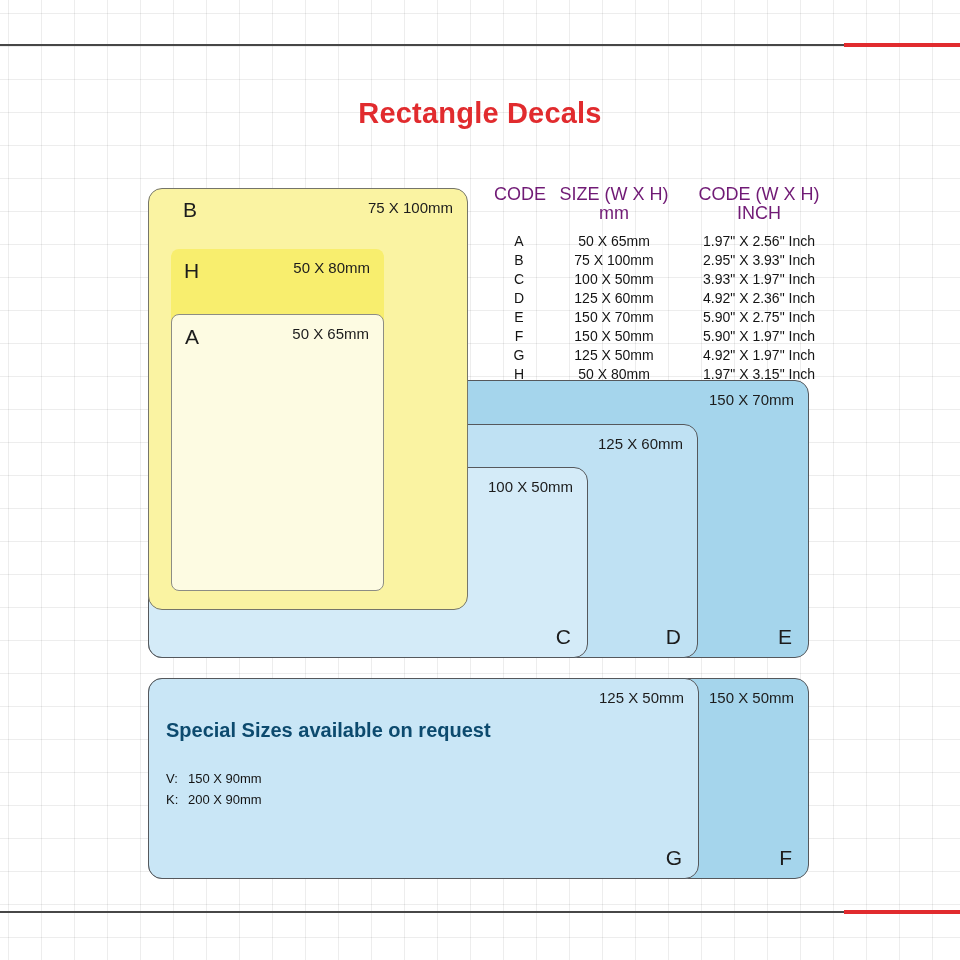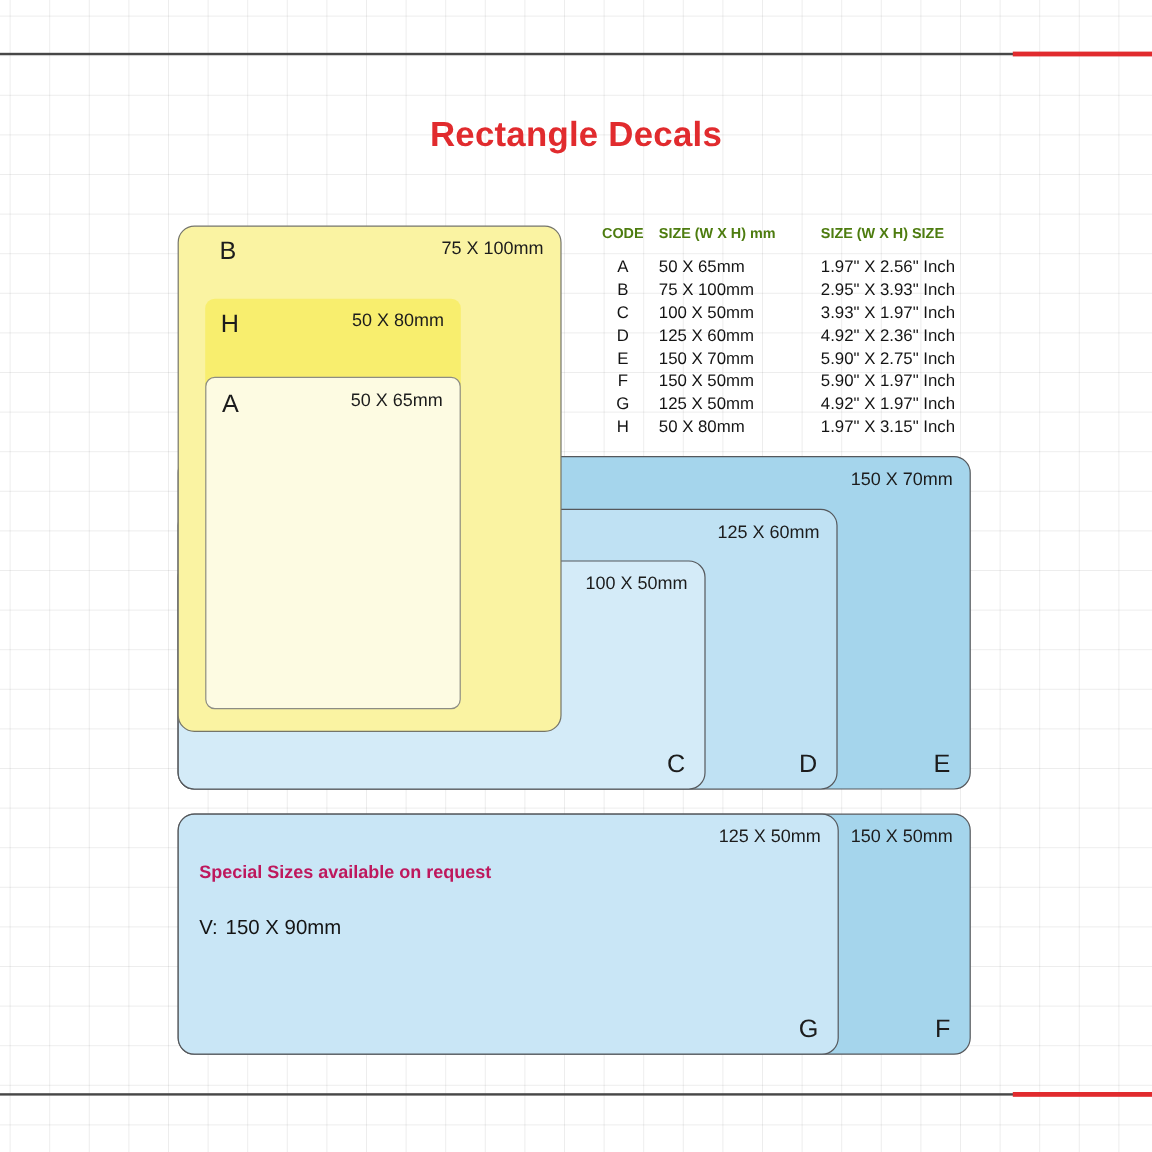--- a/index.html
+++ b/index.html
@@ -27,24 +27,24 @@
 
   .title {
     position:absolute; top:97px; left:0; width:960px;
     text-align:center; font-size:29px; font-weight:bold; color:#e12b2e;
     letter-spacing:0.2px;
   }
 
   
   .size-table { position:absolute; left:494px; top:185px; font-size:14px; }
   .trow { display:grid; grid-template-columns:50px 130px 150px; column-gap:5px; line-height:19px; }
-  .thead { font-weight:bold; color:#4d7c0f; font-size:12px; }
+  .thead { font-weight:normal; color:#701a75; font-size:18px; }
   .tbody { margin-top:9px; color:#141414; }
   .tc.code { text-align:center; }
-  .tc.mm, .tc.inch { text-align:left; }
+  .tc.mm, .tc.inch { text-align:center; }
 
   
   .rect { position:absolute; border-radius:14px; border:1px solid #55585c; }
   .rect-e { left:148px; top:380px; width:661px; height:278px; background:#a5d5ec; }
   .rect-d { left:148px; top:424px; width:550px; height:234px; background:#bfe1f3; }
   .rect-c { left:148px; top:467px; width:440px; height:191px; background:#d4ebf8; }
   .rect-b { left:148px; top:188px; width:320px; height:422px; background:#faf3a2; border:1px solid #75756a; }
   .rect-h { left:22px; top:60px; width:213px; height:336px; background:#f8ee6e; border:none; border-radius:8px; }
   .rect-a { left:22px; top:125px; width:213px; height:277px; background:#fdfbe2; border:1.5px solid #8d8d84; border-radius:8px; }
   .rect-f { left:148px; top:678px; width:661px; height:201px; background:#a5d5ec; }
@@ -52,38 +52,38 @@
 
   .size-label { position:absolute; font-size:15px; color:#1c1c1c; white-space:nowrap; }
   .size-label.tr { top:10px; right:14px; }
   .letter { position:absolute; font-size:21px; color:#1c1c1c; }
   .letter.br { bottom:8px; right:16px; }
   .letter.tl { top:10px; left:13px; }
   .letter.tl-b { top:9px; left:34px; position:absolute; font-size:21px; }
 
   
   .special { position:absolute; left:17px; top:40px; }
-  .special-heading { color:#be185d; font-weight:bold; font-size:15px; }
-  .special-list { margin-top:26px; font-size:17px; color:#141414; }
+  .special-heading { color:#0c4a6e; font-weight:bold; font-size:20px; }
+  .special-list { margin-top:26px; font-size:13px; color:#141414; }
   .special-item { line-height:21px; }
   .sp-code { display:inline-block; width:22px; }
 </style>
 </head>
 <body>
 
 <div class="rule rule-top"></div>
 <div class="accent accent-top"></div>
 
 <h1 class="title">Rectangle Decals</h1>
 
 <div class="size-table">
   <div class="trow thead">
     <span class="tc code">CODE</span>
     <span class="tc mm">SIZE (W X H) mm</span>
-    <span class="tc inch">SIZE (W X H) SIZE</span>
+    <span class="tc inch">CODE (W X H) INCH</span>
   </div>
   <div class="tbody">
     <div class="trow">
       <span class="tc code">A</span>
       <span class="tc mm">50 X 65mm</span>
       <span class="tc inch">1.97" X 2.56" Inch</span>
     </div>
     <div class="trow">
       <span class="tc code">B</span>
       <span class="tc mm">75 X 100mm</span>
@@ -154,18 +154,21 @@
 </div>
 <div class="rect rect-g">
   <span class="size-label tr">125 X 50mm</span>
   <span class="letter br">G</span>
   <div class="special">
     <div class="special-heading">Special Sizes available on request</div>
     <div class="special-list">
       <div class="special-item">
         <span class="sp-code">V:</span><span class="sp-size">150 X 90mm</span>
       </div>
+      <div class="special-item">
+        <span class="sp-code">K:</span><span class="sp-size">200 X 90mm</span>
+      </div>
     </div>
   </div>
 </div>
 
 <div class="rule rule-bottom"></div>
 <div class="accent accent-bottom"></div>
 
 </body></html>

